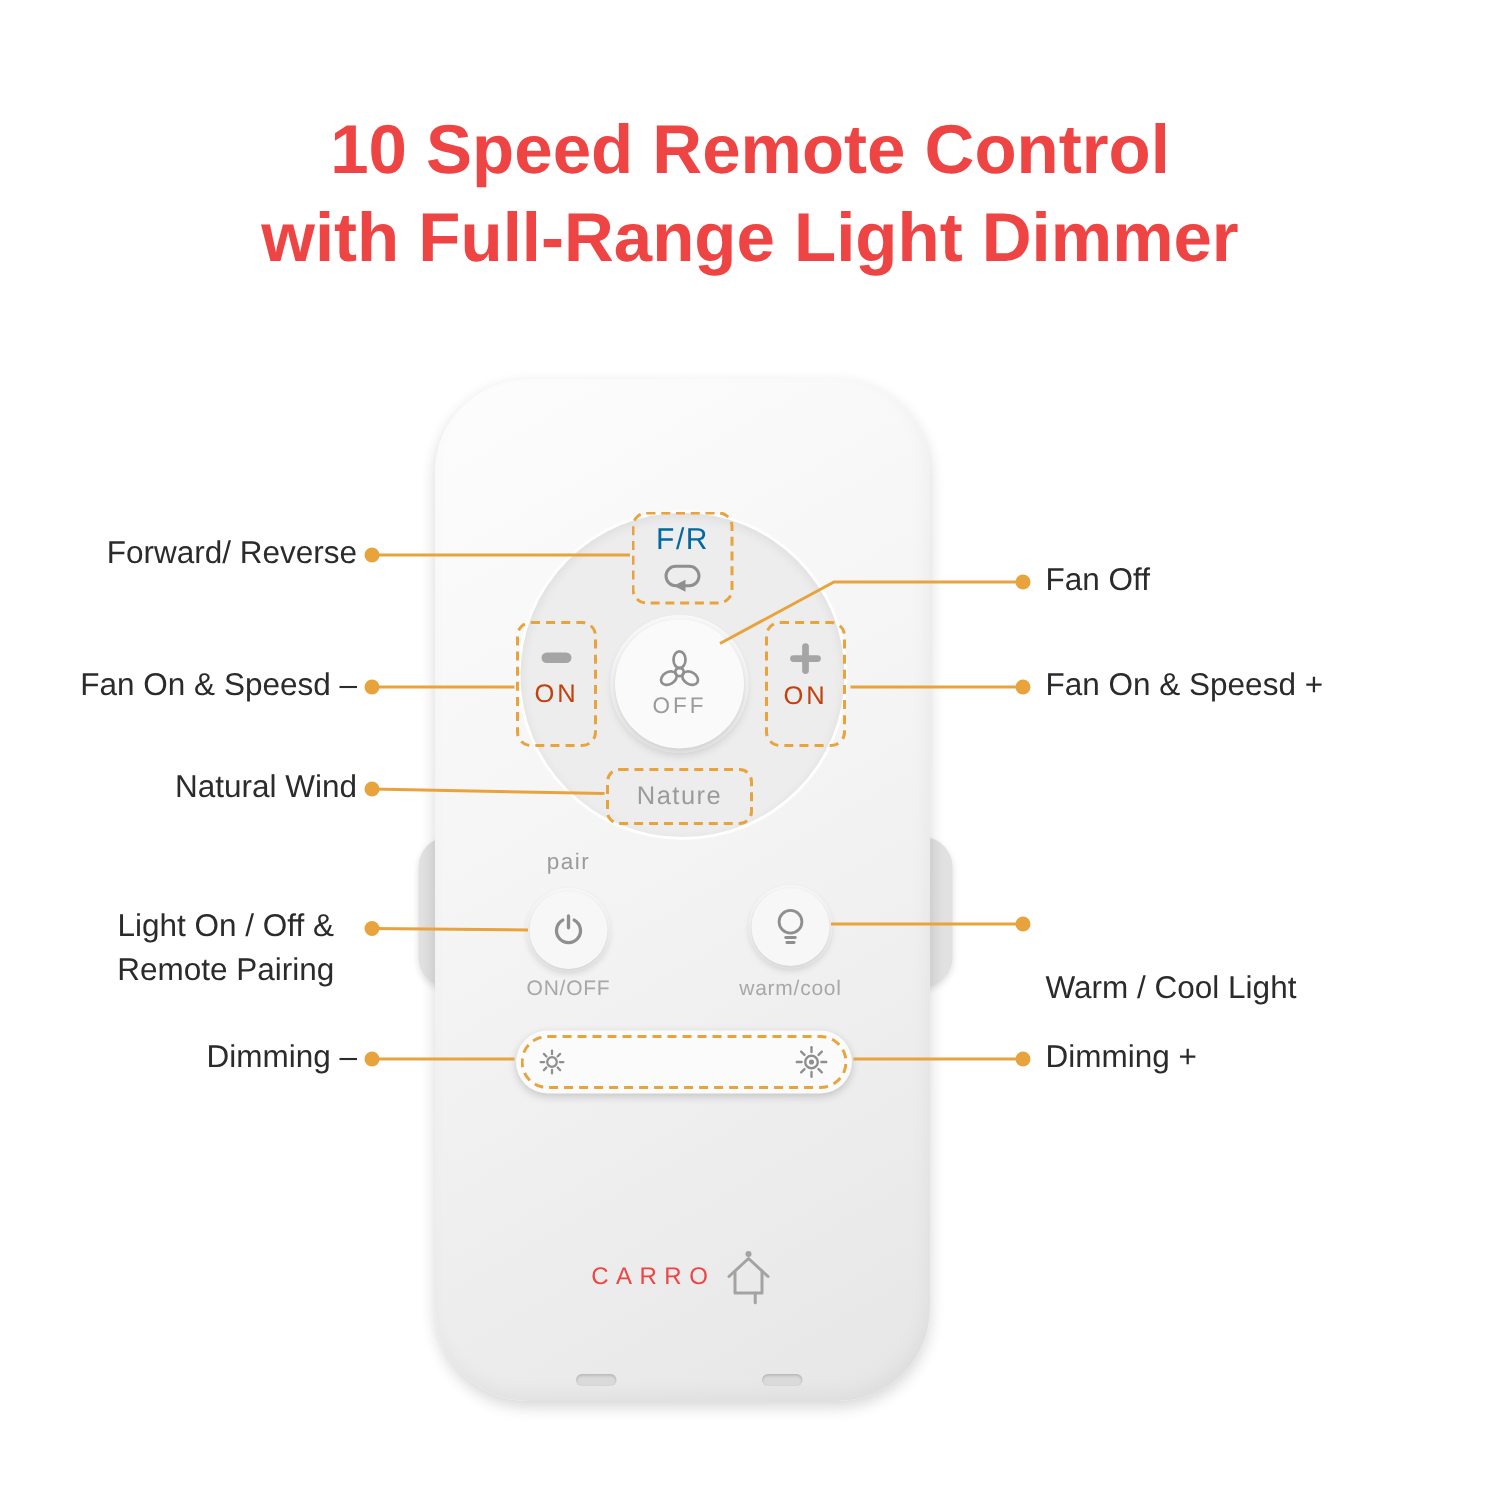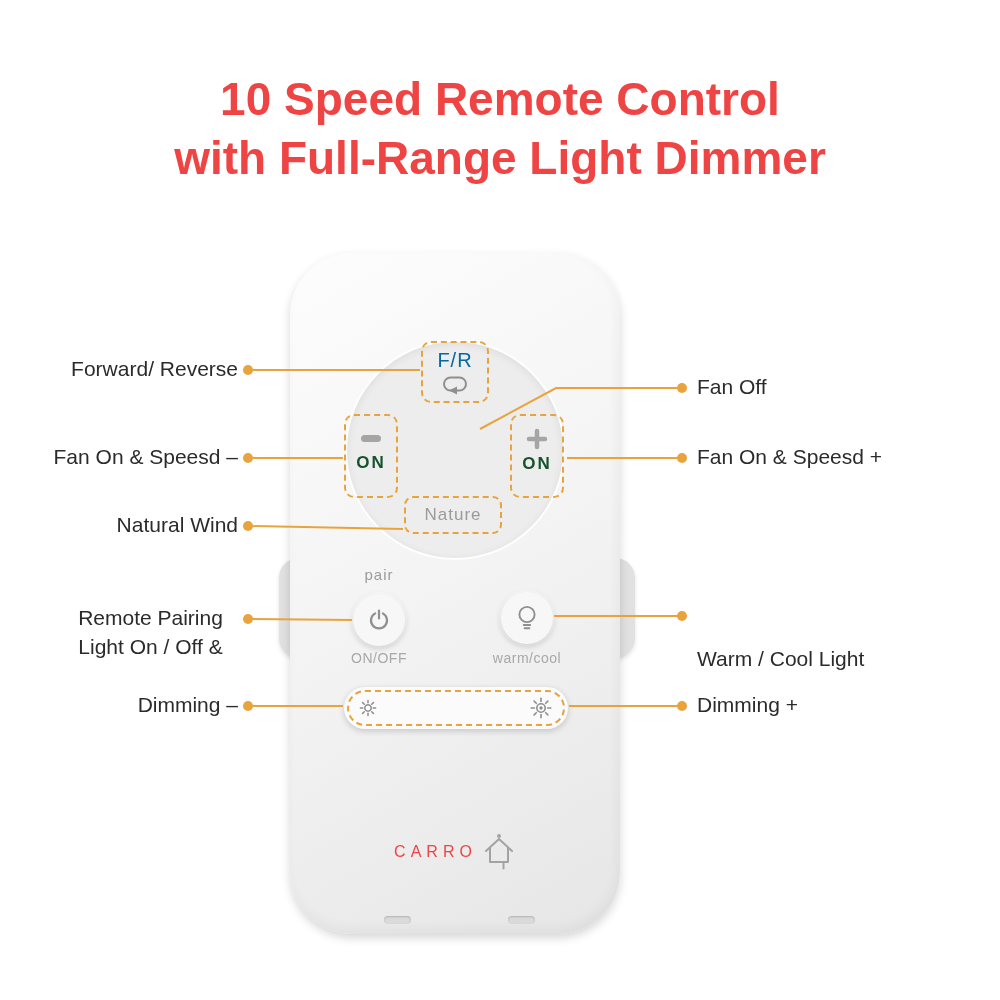--- a/index.html
+++ b/index.html
@@ -48,27 +48,27 @@
     border-radius: 50%; background: #fafafa;
     box-shadow: 0 3px 7px rgba(0,0,0,0.2), 0 0 0 3px rgba(255,255,255,0.75);
     display: flex; flex-direction: column; align-items: center; justify-content: center;
   }
   .btn-off .btn-txt { font-size: 15px; color: #9b9b9b; letter-spacing: 2px; margin-top: -1px; }
 
   .btn-on {
     position: absolute; width: 54px; height: 84px; border-radius: 10px;
     display: flex; flex-direction: column; align-items: center;
   }
-  .btn-on .btn-txt { font-size: 17px; color: #14532d; letter-spacing: 2px; font-weight: bold; }
+  .btn-on .btn-txt { font-size: 17px; color: #c2410c; letter-spacing: 2px; }
   .btn-on-minus { left: 344px; top: 414px; padding-top: 19px; gap: 11px; }
   .btn-on-plus  { left: 510px; top: 414px; padding-top: 12px; gap: 4px; }
   .minus-bar { width: 20px; height: 7px; border-radius: 4px; background: #a5a5a5; }
 
   .btn-nature {
-    position: absolute; left: 404px; top: 496px; width: 98px; height: 38px;
+    position: absolute; left: 404px; top: 512px; width: 98px; height: 38px;
     border-radius: 9px; display: flex; align-items: center; justify-content: center;
     font-size: 17px; color: #9b9b9b; letter-spacing: 1px;
   }
 
   .pair-label {
     position: absolute; left: 347px; top: 566px; width: 64px; text-align: center;
     font-size: 15px; color: #9b9b9b; letter-spacing: 1px;
   }
 
   .btn-round {
@@ -139,20 +139,31 @@
   <div class="circle-pad"></div>
 
   <div class="btn-fr dashed">
     <span class="btn-txt">F/R</span>
     <svg width="30" height="21" viewBox="0 0 30 21">
       <rect x="4" y="3.5" width="22" height="13" rx="6.5" fill="none" stroke="#8f8f8f" stroke-width="2"></rect>
       <path d="M17 12.5 L9 16.5 L17 20.5 Z" fill="#8f8f8f"></path>
     </svg>
   </div>
 
+  <div class="btn-off">
+    <svg width="32" height="30" viewBox="-16 -15 32 30">
+      <g fill="none" stroke="#8f8f8f" stroke-width="1.8">
+        <circle cx="0" cy="0" r="2.8"></circle>
+        <ellipse cx="0" cy="-8.2" rx="4" ry="5.6"></ellipse>
+        <ellipse cx="0" cy="-8.2" rx="4" ry="5.6" transform="rotate(120)"></ellipse>
+        <ellipse cx="0" cy="-8.2" rx="4" ry="5.6" transform="rotate(240)"></ellipse>
+      </g>
+    </svg>
+    <span class="btn-txt">OFF</span>
+  </div>
 
   <div class="btn-on btn-on-minus dashed">
     <span class="minus-bar"></span>
     <span class="btn-txt">ON</span>
   </div>
 
   <div class="btn-on btn-on-plus dashed">
     <svg width="22" height="22" viewBox="0 0 22 22">
       <g stroke="#a5a5a5" stroke-width="4.5" stroke-linecap="round">
         <line x1="11" y1="3" x2="11" y2="19"></line>
@@ -257,22 +268,22 @@
       <circle cx="682" cy="458" r="5"></circle>
         <circle cx="682" cy="616" r="5"></circle>
       <circle cx="682" cy="706" r="5"></circle>
     </g>
   </svg>
 
   <div class="callout co-l co-l1">Forward/ Reverse</div>
   <div class="callout co-l co-l2">Fan On &amp; Speesd –</div>
   <div class="callout co-l co-l3">Natural Wind</div>
   <div class="callout co-l4">
+    <div>Light On / Off &amp;</div>
     <div>Remote Pairing</div>
-    <div>Light On / Off &amp;</div>
   </div>
   <div class="callout co-l co-l5">Dimming –</div>
 
   <div class="callout co-r1">Fan Off</div>
   <div class="callout co-r2">Fan On &amp; Speesd +</div>
   <div class="callout co-r3">Warm / Cool Light</div>
   <div class="callout co-r4">Dimming +</div>
 
 </div>
 

